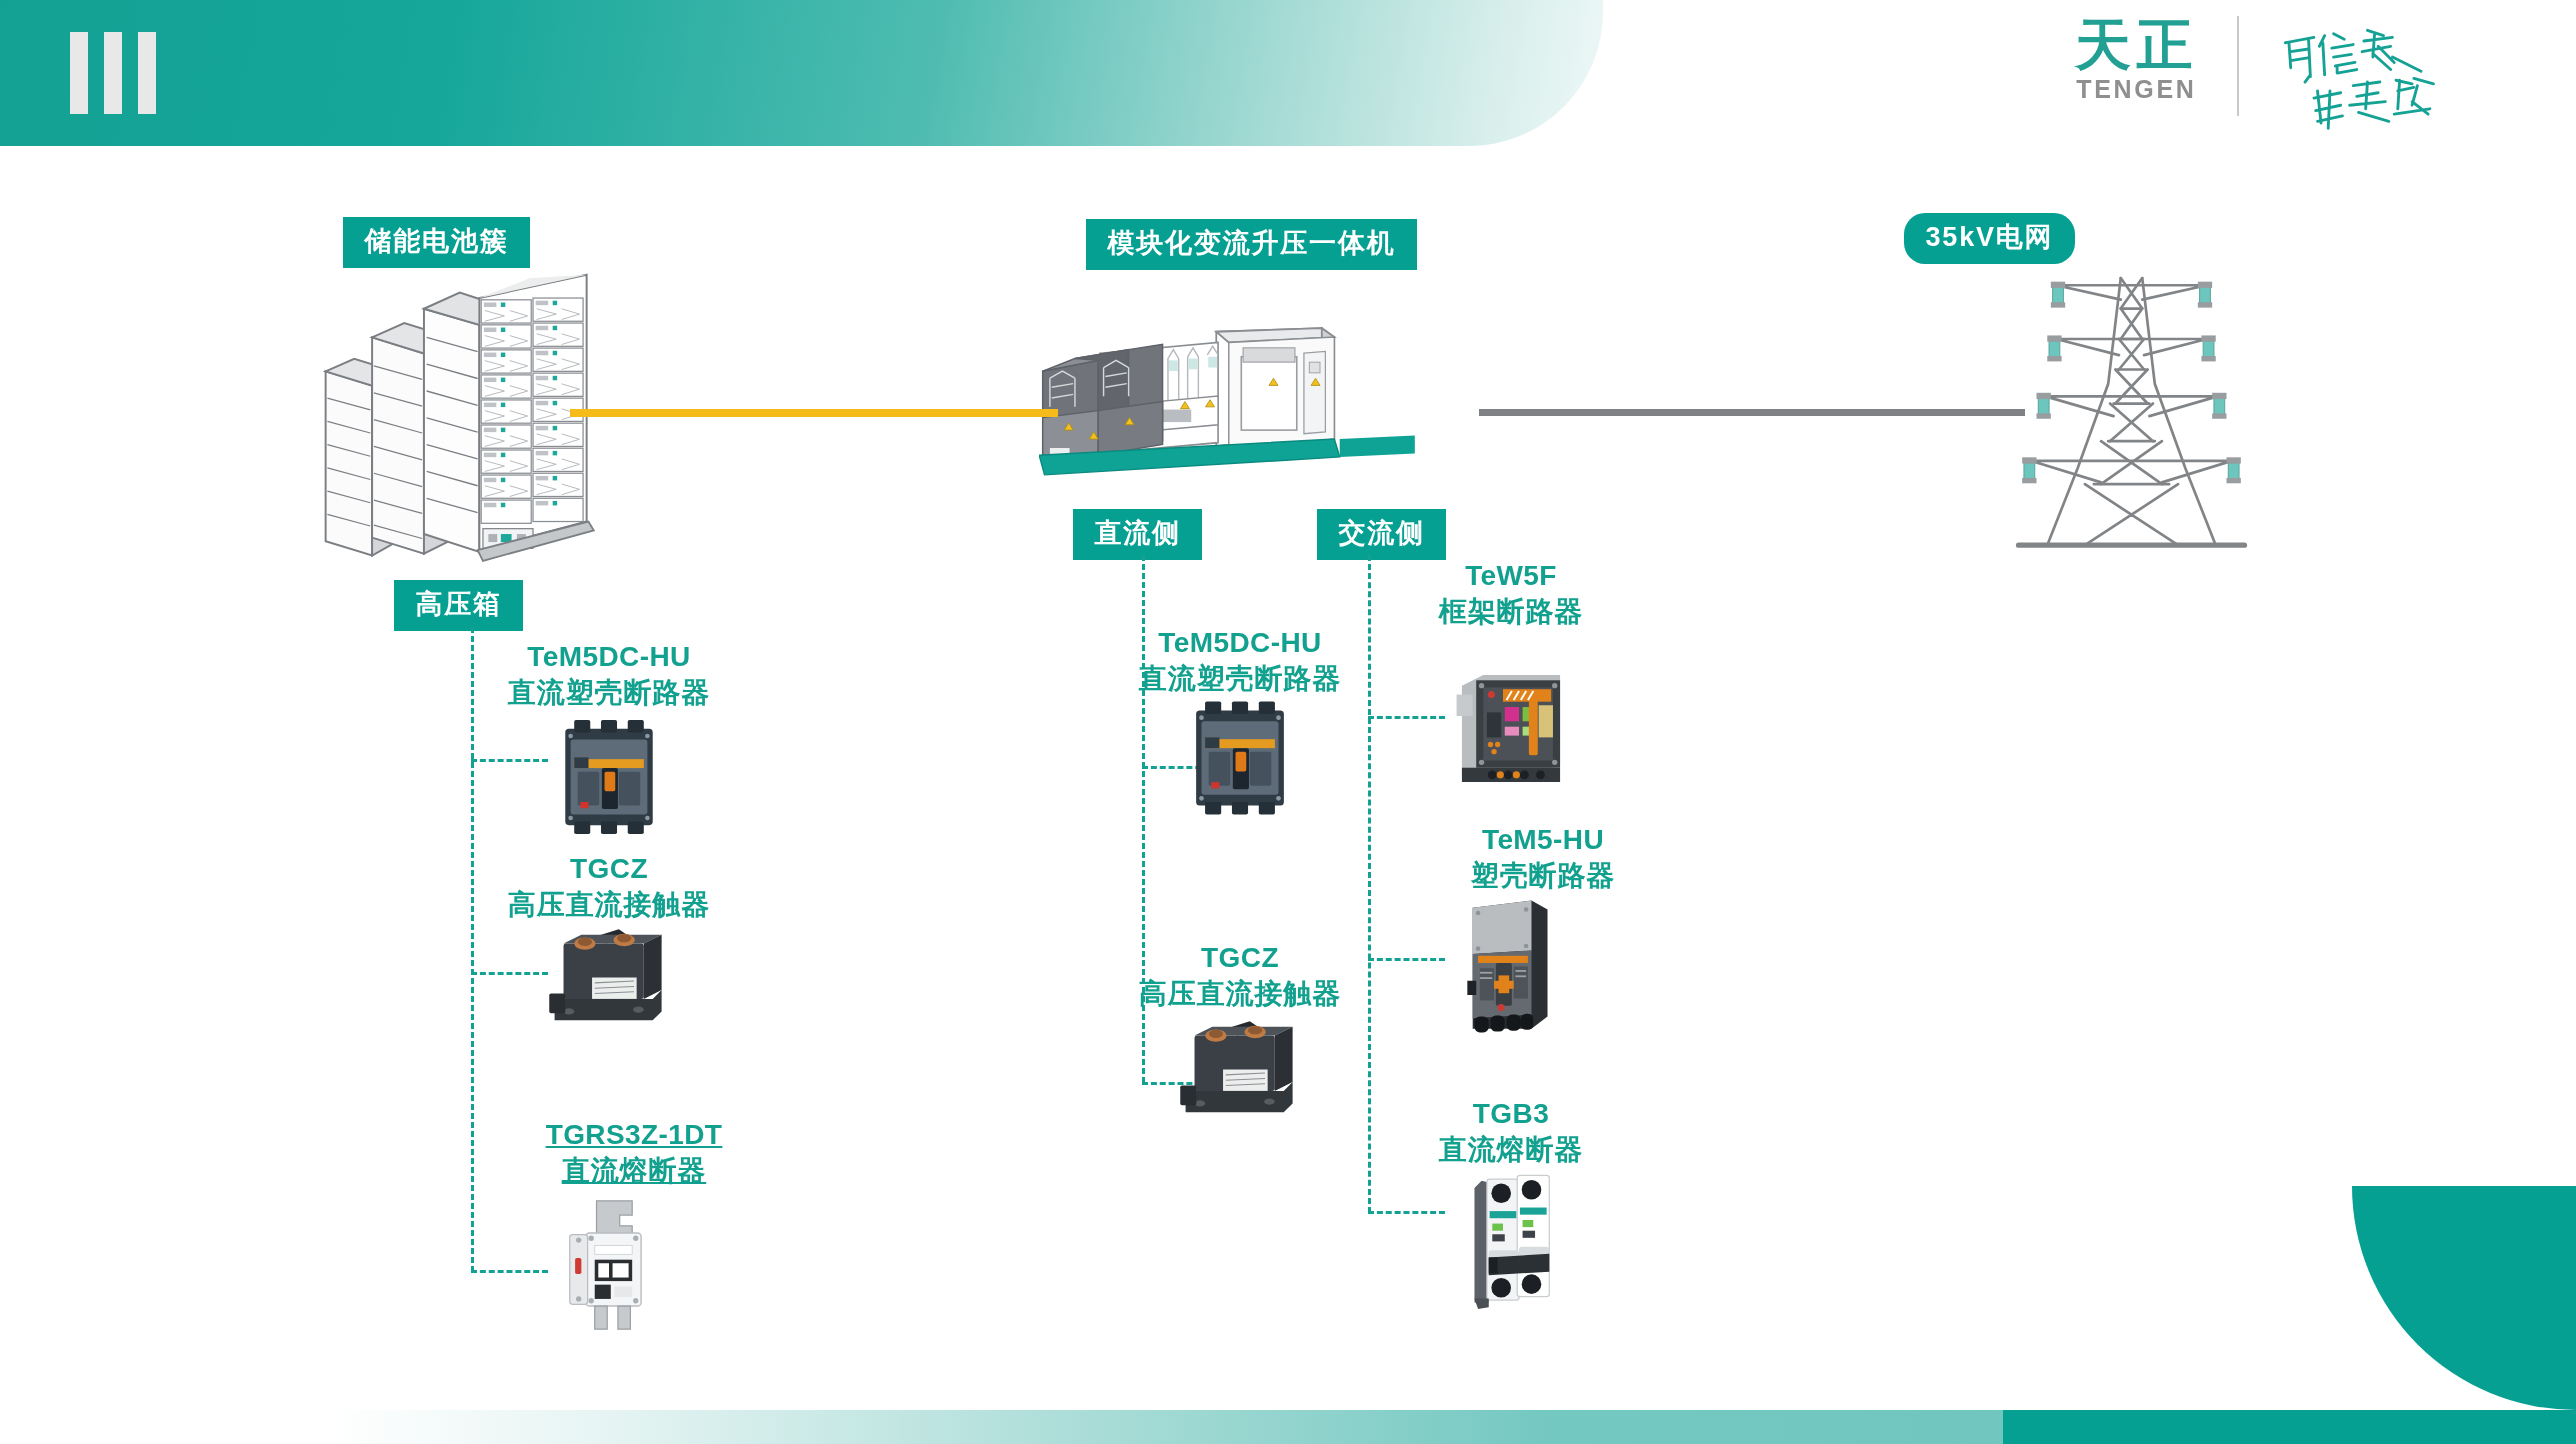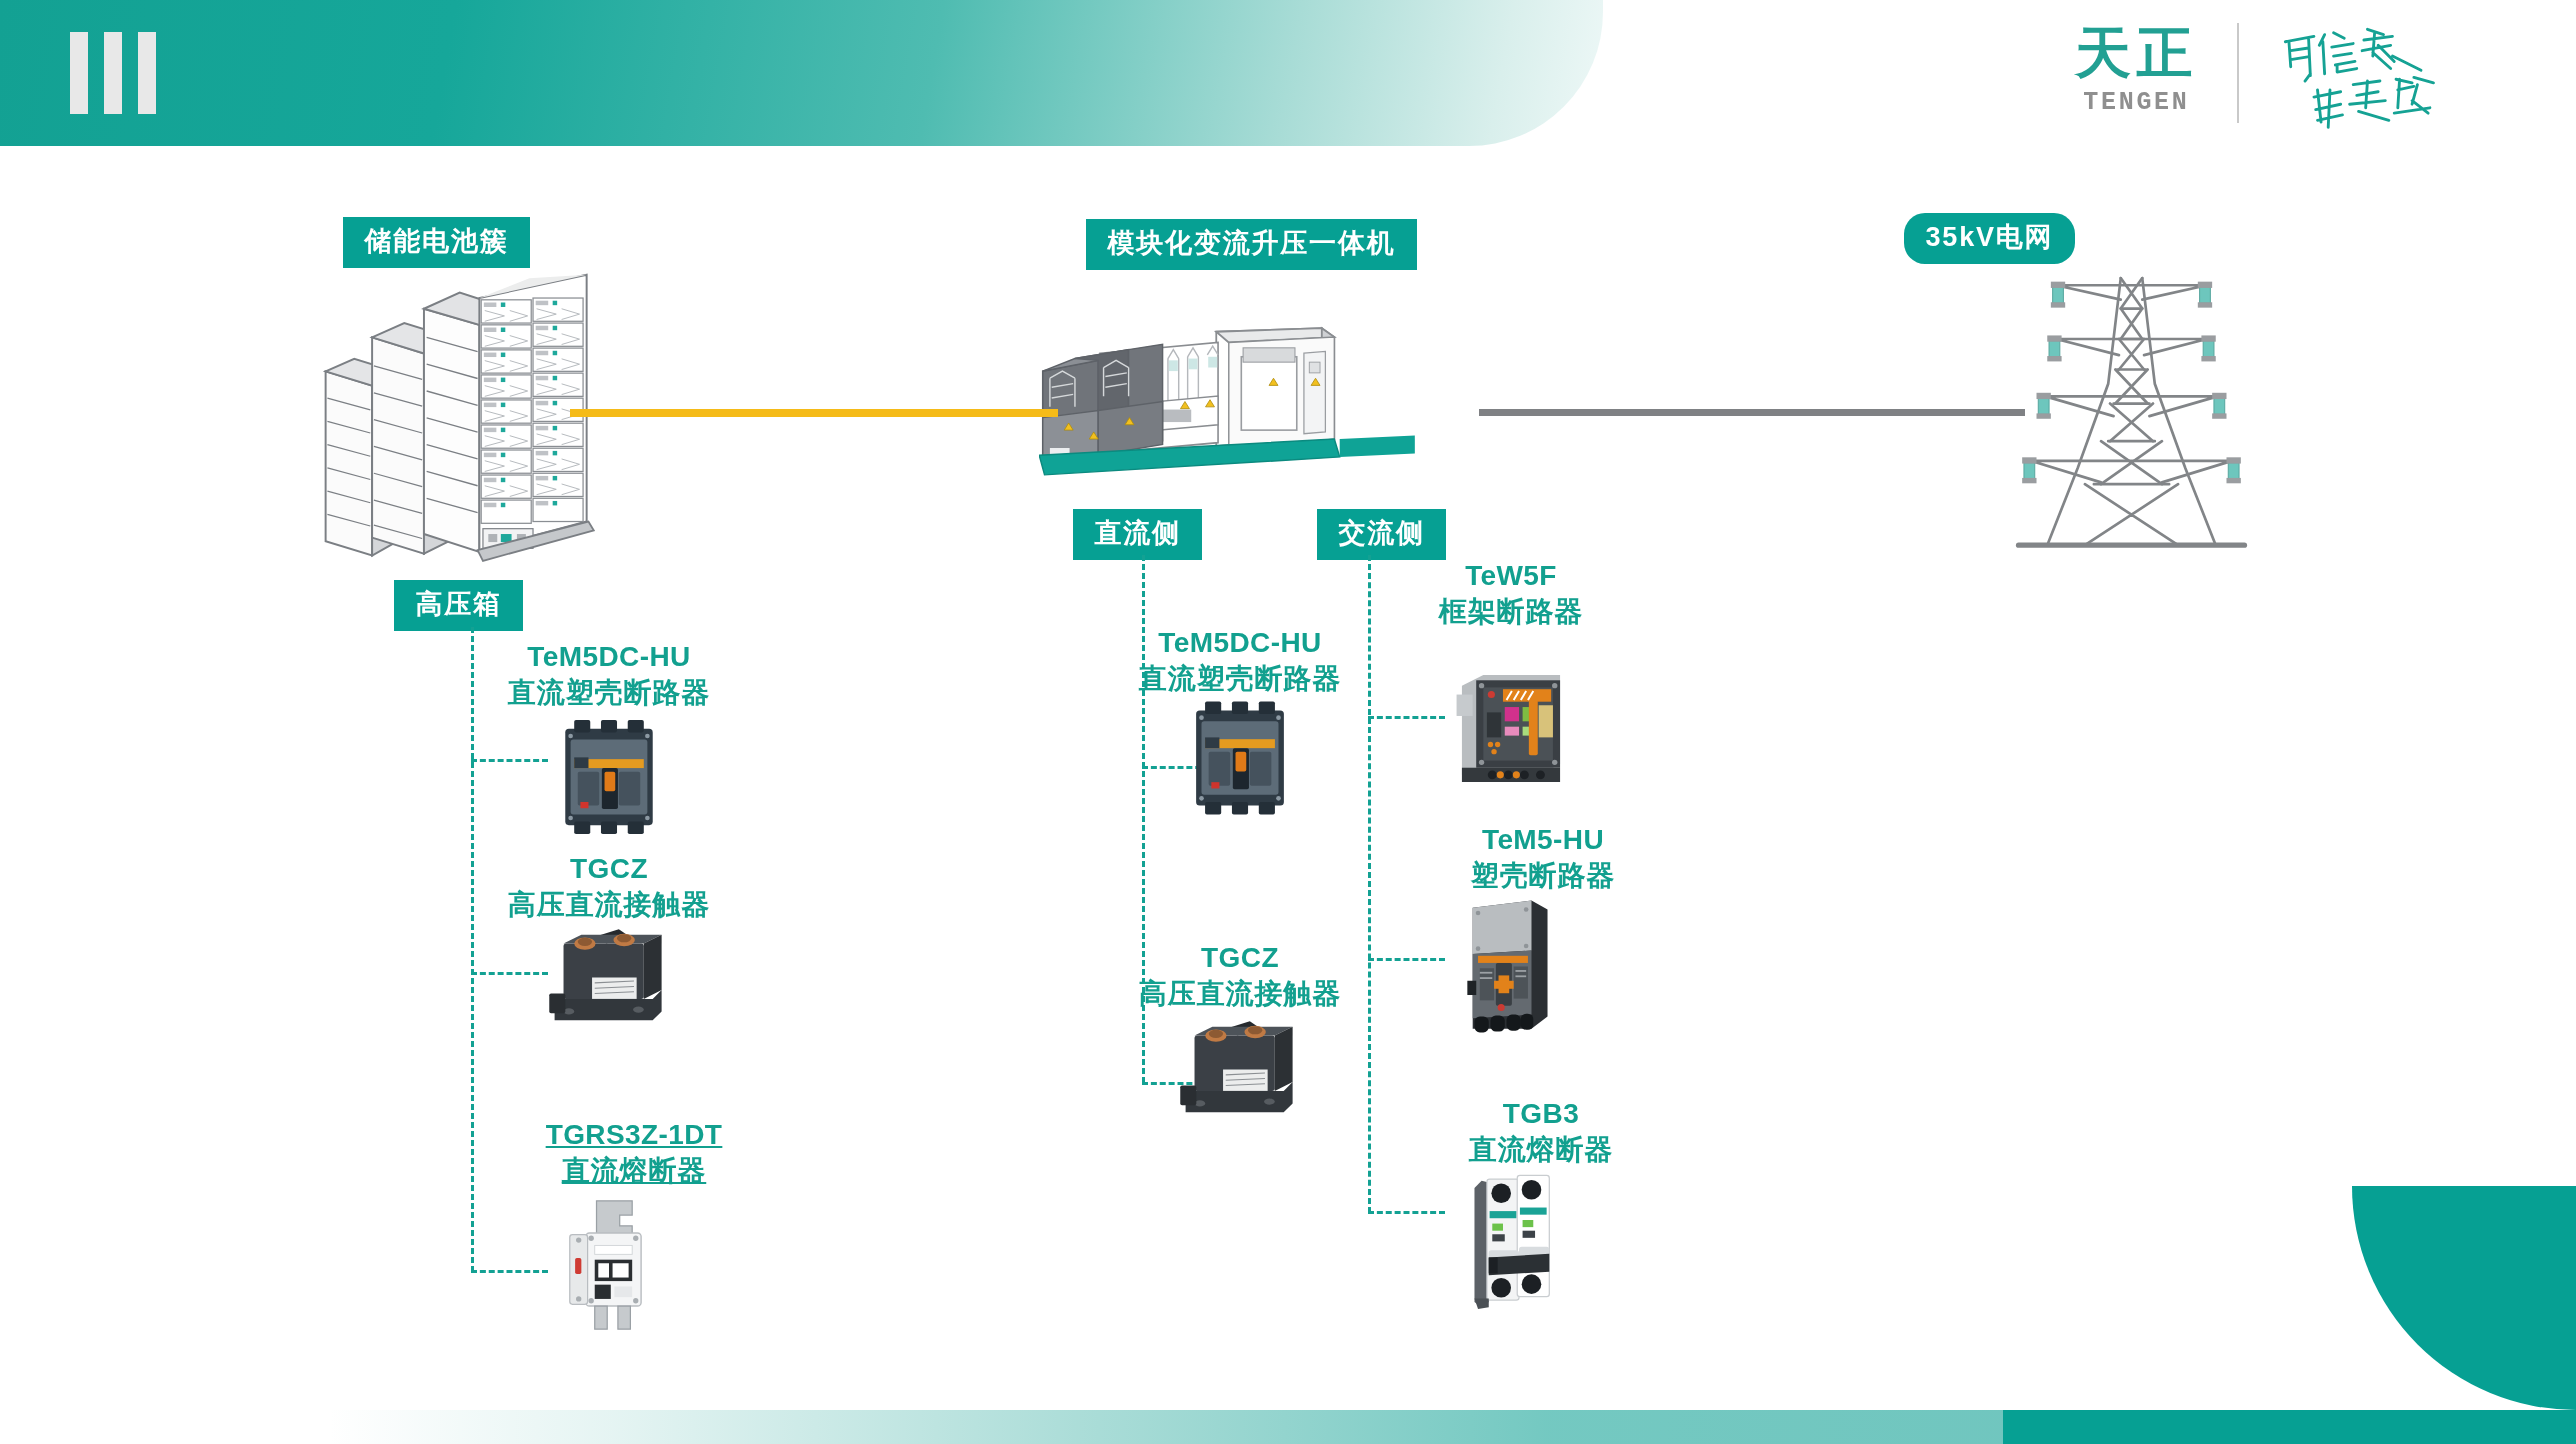--- a/index.html
+++ b/index.html
@@ -40,27 +40,26 @@
     font-size: 60px;
     font-weight: bold;
     letter-spacing: 3.6px;
     text-shadow: 0 2.7px 5.4px rgba(0,0,0,0.10);
     white-space: nowrap;
   }
 
   
   .brand {
     position: absolute;
-    right: 0; top: 0;
+    right: 0; top: 16px;
     width: 573px; height: 146px;
     display: flex;
-    align-items: center;
+    align-items: flex-start;
     justify-content: flex-start;
     padding-left: 72px;
-    font-family: Liberation Mono, monospace;
   }
   .brand-logo {
     display: flex;
     flex-direction: column;
     align-items: center;
   }
   .brand-cn {
     color: #22a093;
     font-size: 56px;
     font-weight: bold;
@@ -691,21 +690,21 @@
     <rect x="6" y="96" width="10" height="16" fill="#1f2327"></rect>
     <g fill="#8f9498">
         <circle cx="18" cy="20" r="2.6"></circle>
         <circle cx="72" cy="16" r="2.6"></circle>
       <circle cx="18" cy="60" r="2.6"></circle>
         <circle cx="72" cy="57" r="2.6"></circle>
       </g>
   </svg>
 </div>
 
-<div class="caption" style="left:1511px; top:1096px;margin-left:30px;">
+<div class="caption" style="left:1511px; top:1096px;">
   <span class="model">TGB3</span>
   <span class="desc">直流熔断器</span>
 </div>
 <div class="art" style="left:1511px; top:1168px;">
   <svg width="98" height="145" viewBox="0 0 110 162">
     <path d="M14 22 L22 14 L30 16 L30 150 L22 156 L14 150 Z" fill="#5c6167"></path>
     <rect x="28" y="12" width="36" height="136" rx="3" fill="#f3f4f5" stroke="#c9cdd0" stroke-width="1.4"></rect>
     <rect x="62" y="8" width="36" height="136" rx="3" fill="#ffffff" stroke="#c9cdd0" stroke-width="1.4"></rect>
     <circle cx="44" cy="28" r="11" fill="#1c2024"></circle>
     <circle cx="78" cy="24" r="11" fill="#1c2024"></circle>

